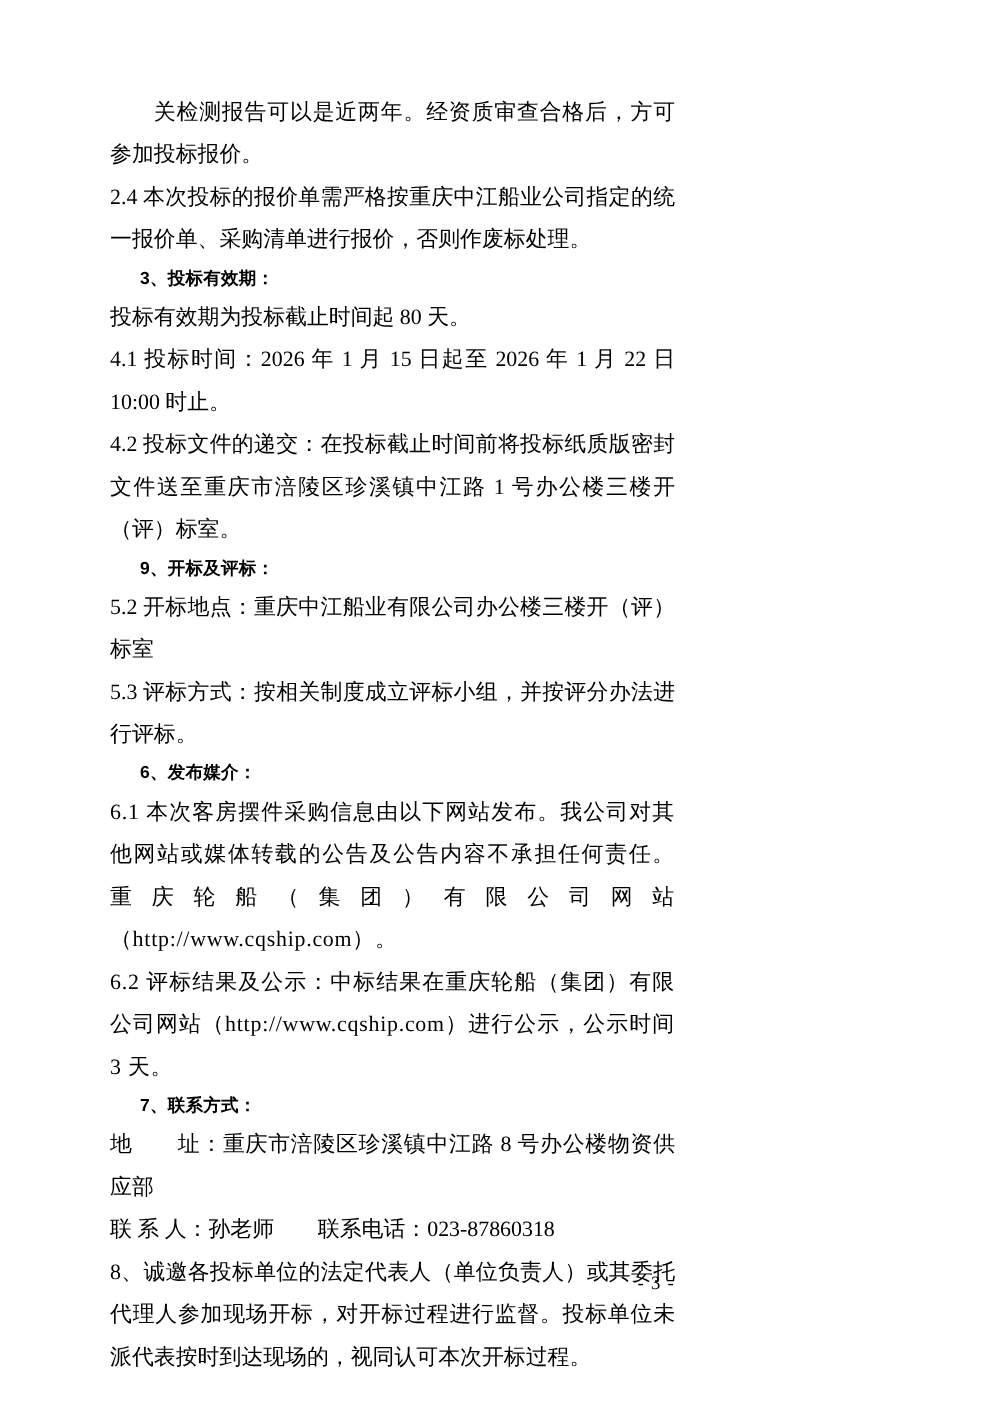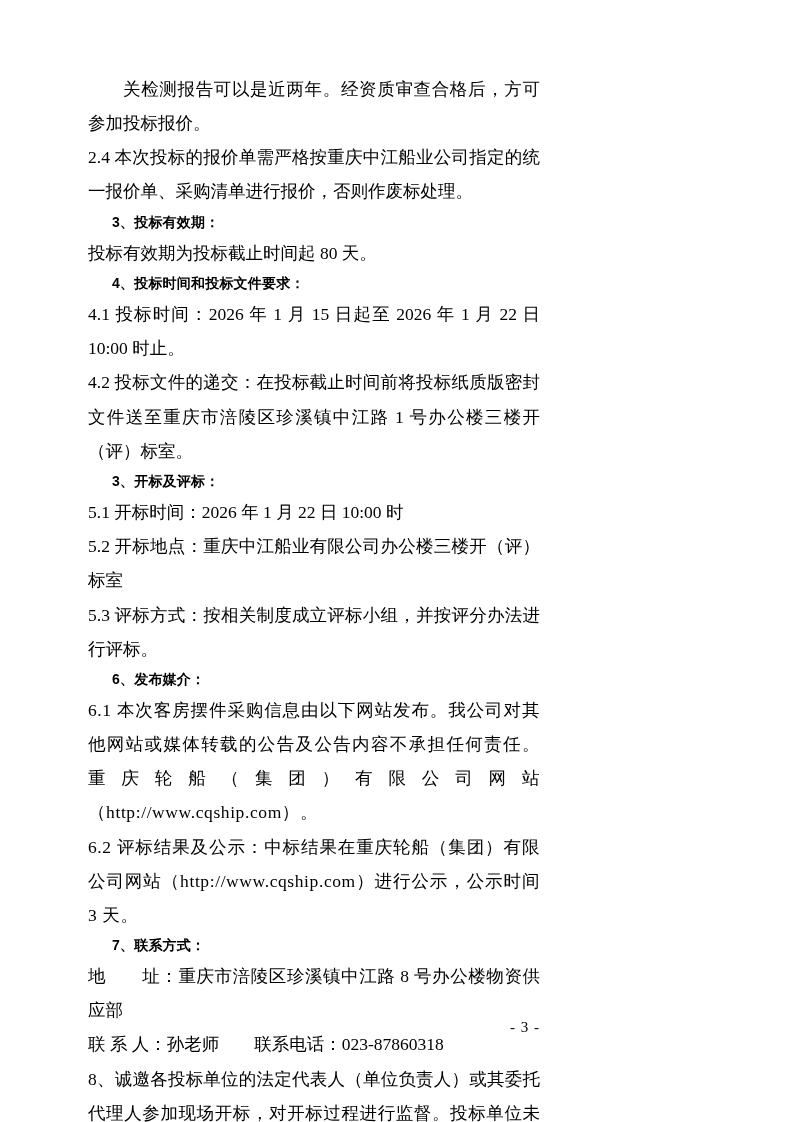--- a/index.html
+++ b/index.html
@@ -64,30 +64,28 @@
   <div class="doc-body">
 
     <p class="para indent">关检测报告可以是近两年。经资质审查合格后，方可参加投标报价。</p>
 
     <p class="para">2.4 本次投标的报价单需严格按重庆中江船业公司指定的统一报价单、采购清单进行报价，否则作废标处理。</p>
 
     <p class="heading">3、投标有效期：</p>
 
     <p class="para">投标有效期为投标截止时间起 80 天。</p>
 
-    <p class="heading">4、投标时间和投标文件要求：</p>
 
     <p class="para">4.1 投标时间：2026 年 1 月 15 日起至 2026 年 1 月 22 日 10:00 时止。</p>
 
     <p class="para">4.2 投标文件的递交：在投标截止时间前将投标纸质版密封文件送至重庆市涪陵区珍溪镇中江路 1 号办公楼三楼开（评）标室。</p>
 
 
-    <p class="heading">3、开标及评标：</p>
+    <p class="heading">9、开标及评标：</p>
 
-    <p class="para">5.1 开标时间：2026 年 1 月 22 日 10:00 时</p>
 
     <p class="para">5.2 开标地点：重庆中江船业有限公司办公楼三楼开（评）标室</p>
 
     <p class="para">5.3 评标方式：按相关制度成立评标小组，并按评分办法进行评标。</p>
 
     <p class="heading">6、发布媒介：</p>
 
     <p class="para spaced">6.1 本次客房摆件采购信息由以下网站发布。我公司对其他网站或媒体转载的公告及公告内容不承担任何责任。重庆轮船（集团）有限公司网站（http://www.cqship.com）。</p>
 
     <p class="para spaced">6.2 评标结果及公示：中标结果在重庆轮船（集团）有限公司网站（http://www.cqship.com）进行公示，公示时间 3 天。</p>

